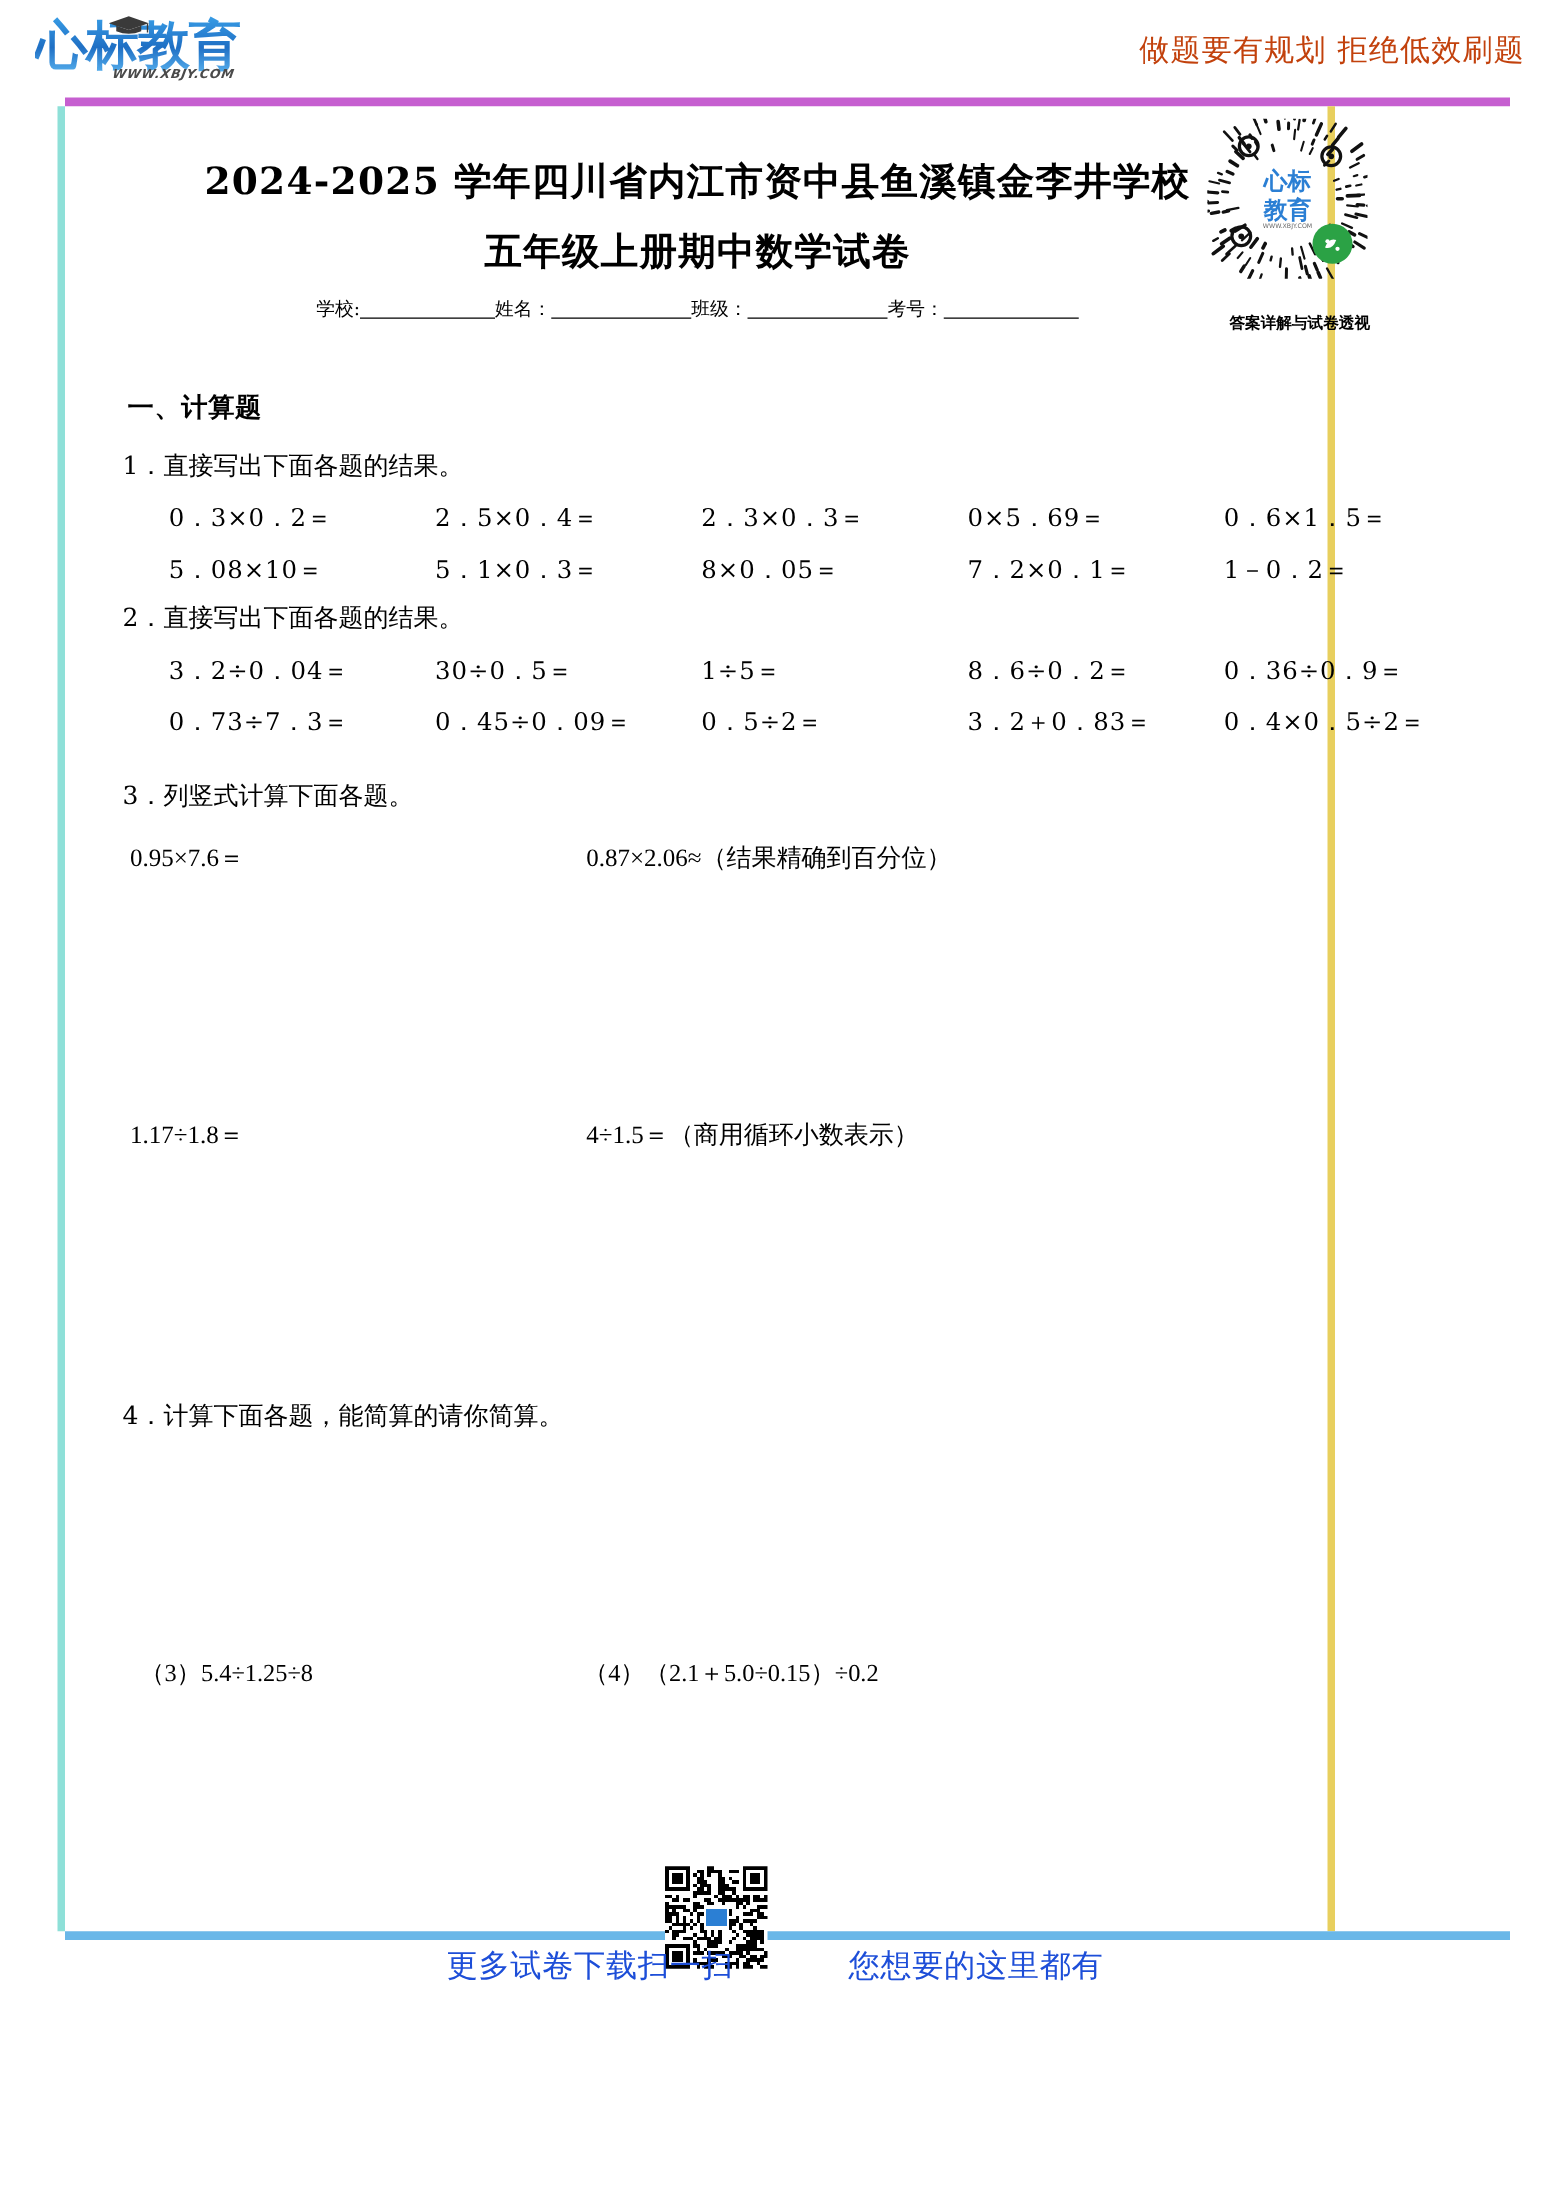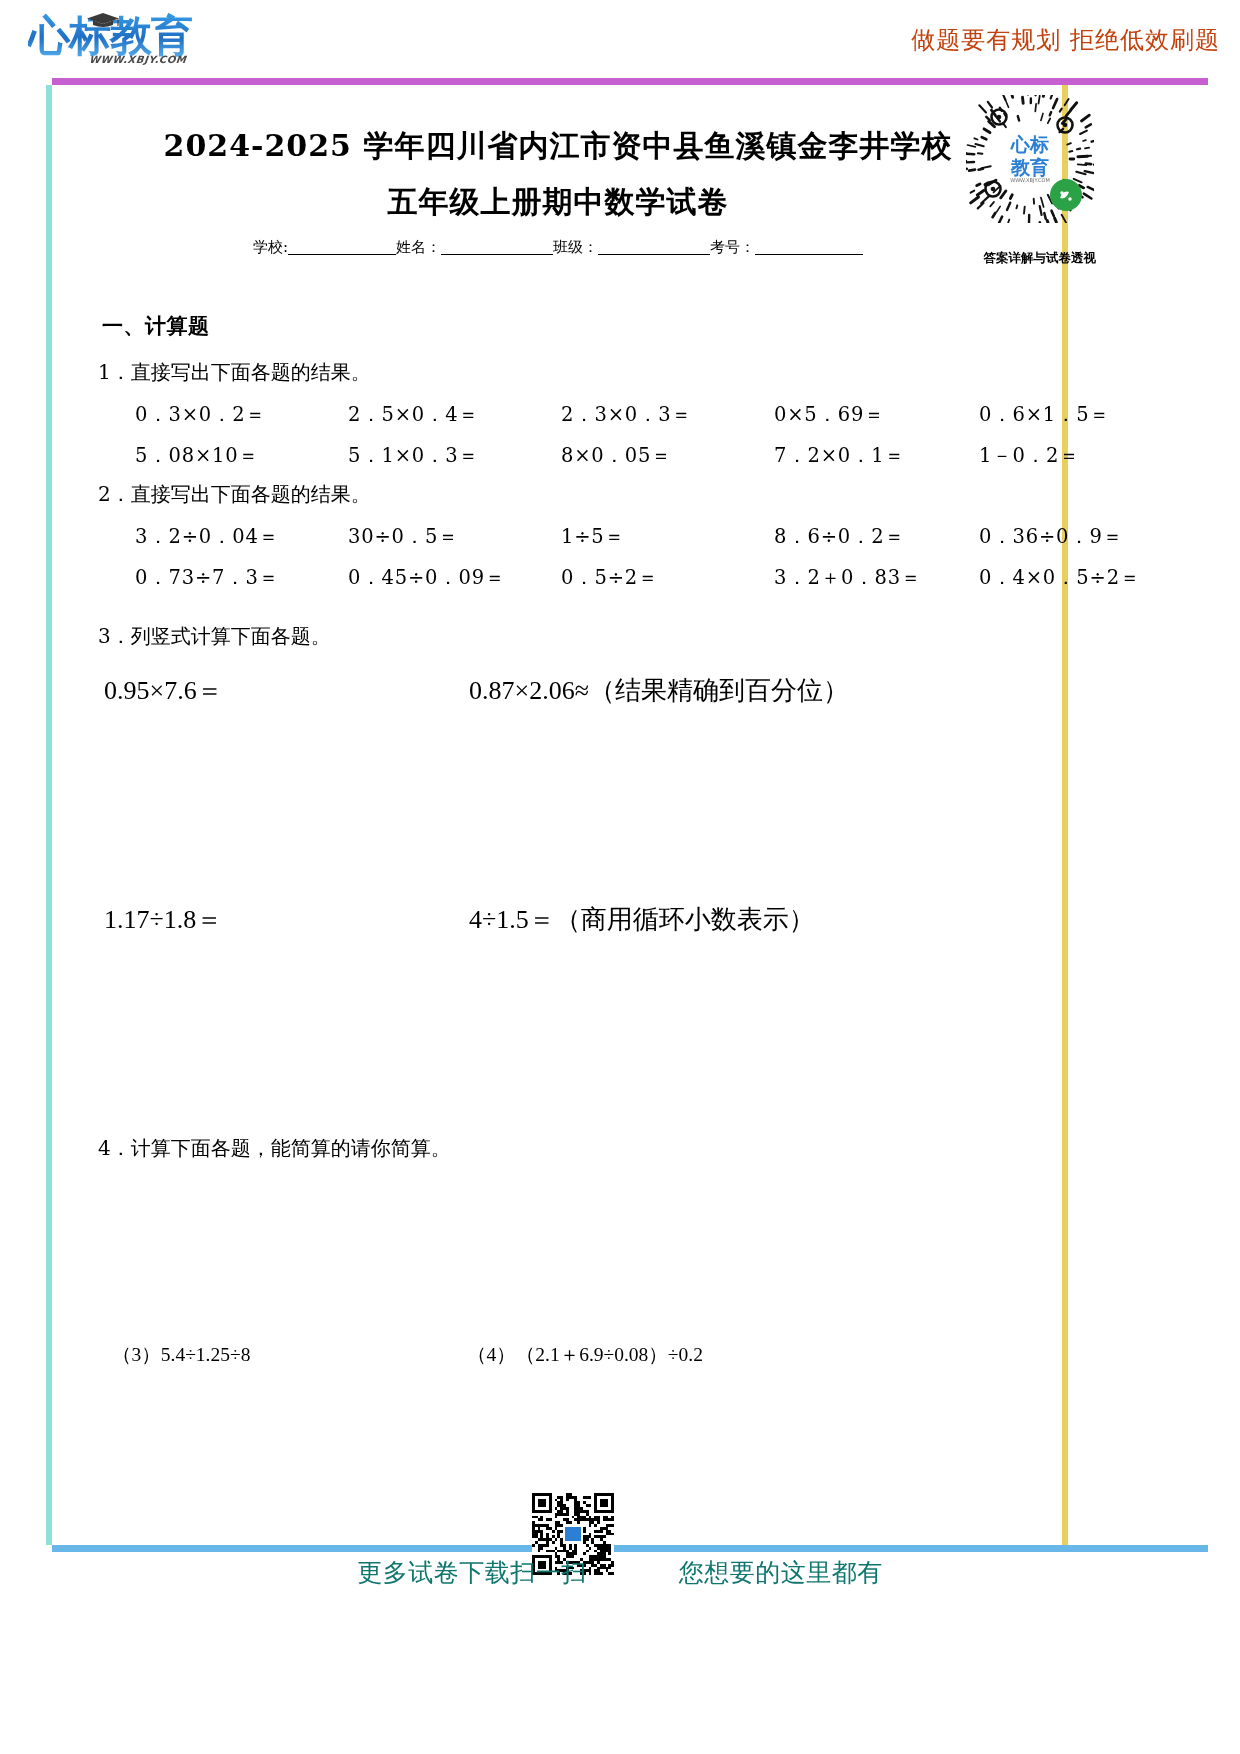--- a/index.html
+++ b/index.html
@@ -91,39 +91,39 @@
     font-family:"DejaVu Serif","Liberation Serif",serif;
   }
   .oral-row {
     display:flex; margin:14px 0 0 10px; font-size:19.5px;
     font-family:"DejaVu Serif","Liberation Serif",serif;
     letter-spacing:.8px;
   }
   .oral-row .cell { width:186px; flex:0 0 186px; white-space:nowrap;margin-left:27px; }
   .oral-row .cell:nth-child(4) { width:178px; flex:0 0 178px; }
 
-  .vert-row { display:flex; margin:22px 0 0 6px; font-size:26px; }
+  .vert-row { display:flex; margin:22px 0 0 6px; font-size:20px; }
   .vert-row .vcell { white-space:nowrap; }
   .vert-row .vcell.c1 { width:365px; flex:0 0 365px; }
 
   .simp-row { display:flex; margin:24px 0 0 14px; font-size:19.5px; }
   .simp-row .scell { white-space:nowrap; }
   .simp-row .scell.c1 { width:355px; flex:0 0 355px; }
 
   .spacer-xl { height:172px; }
   .spacer-lg { height:196px; }
   .spacer-md { height:148px; }
 
   
   #footer { position:absolute; left:0; top:1556px; width:1240px; height:70px; }
   #foot-qr { position:absolute; left:532px; top:-63px; width:82px; height:82px; }
   #foot-text {
     position:absolute; left:0; top:1; width:1240px; text-align:center;
     font-family:"DejaVu Sans","Liberation Sans",sans-serif;
-    font-size:25px; color:#0f766e; letter-spacing:.5px; white-space:nowrap;
+    font-size:25px; color:#1d4ed8; letter-spacing:.5px; white-space:nowrap;
   }
   #foot-text .gap { display:inline-block; width:92px; }
 </style>
 </head>
 <body>
 
 <div id="brandbar">
 
   <div id="logo">
     <span class="logo-text">心标教育</span>
@@ -322,21 +322,21 @@
     <div class="vert-row">
       <span class="vcell c1">1.17÷1.8＝</span>
       <span class="vcell">4÷1.5＝（商用循环小数表示）</span>
     </div>
     <div class="spacer-lg"></div>
 
     <div class="q-stem">4．计算下面各题，能简算的请你简算。</div>
     <div class="spacer-md"></div>
     <div class="simp-row">
       <span class="scell c1">（3）5.4÷1.25÷8</span>
-      <span class="scell">（4）（2.1＋6.9÷0.08）÷0.2</span>
+      <span class="scell">（4）（2.1＋5.0÷0.15）÷0.2</span>
     </div>
 
   </div>
 </div>
 
 <div id="footer">
   <svg id="foot-qr" viewBox="0 0 29 29" shape-rendering="crispEdges">
     <rect width="29" height="29" fill="#fff"></rect>
     <g fill="#000" id="qr-modules">
         <rect x="0" y="0" width="1" height="1"></rect>

